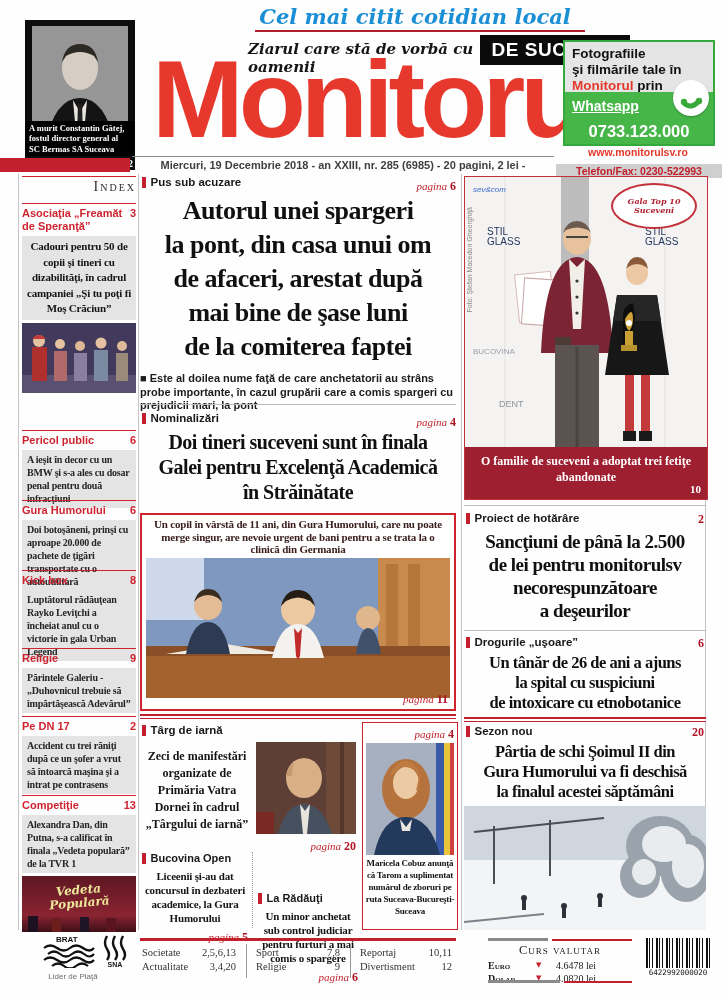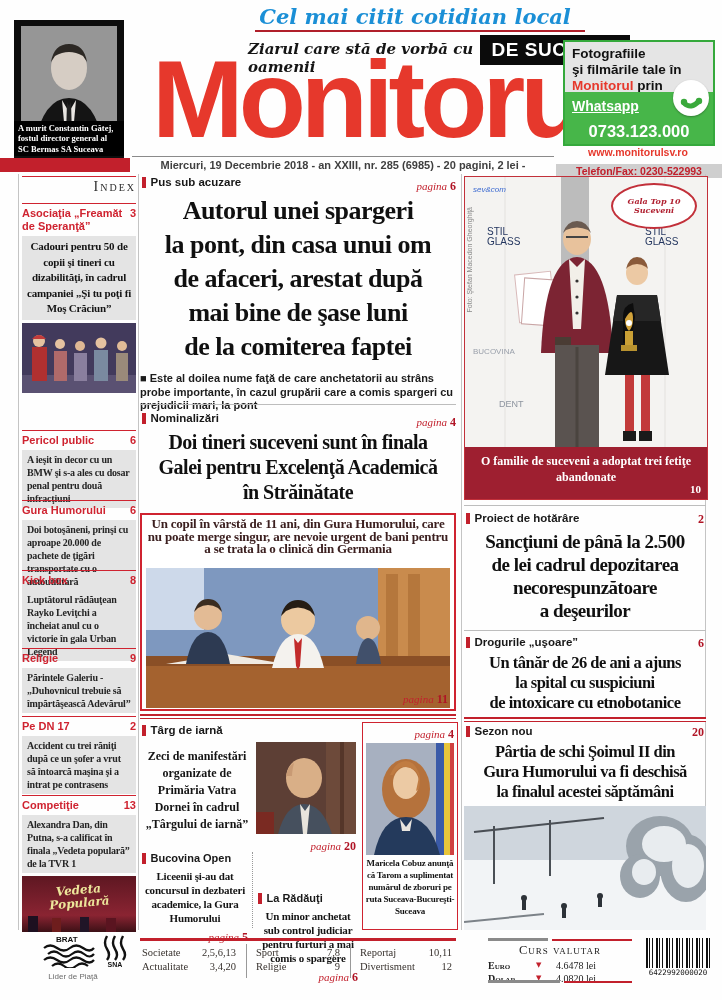--- a/index.html
+++ b/index.html
@@ -92,21 +92,21 @@
 <body>
 
 <div class="page">
 
   <div class="abs tagline" style="left:230px;top:4px;width:370px;">Cel mai citit cotidian local</div>
   <div class="abs redline" style="left:255px;top:30px;width:330px;"></div>
   <div class="abs motto" style="left:248px;top:40px;width:232px;">Ziarul care stă de vorbă cu oamenii</div>
   <div class="abs regionbox" style="left:480px;top:35px;width:150px;height:30px;">DE SUCEAVA</div>
   <div class="abs logo" style="left:150px;top:50px;width:478px;">Monitorul</div>
 
-  <div class="abs obit" style="left:14px;top:20px;width:110px;height:150px;">
+  <div class="abs obit" style="left:25px;top:20px;width:110px;height:150px;">
     <svg class="photo" width="110" height="150" viewBox="0 0 110 150">
       <rect width="110" height="150" fill="#0d0d0d"></rect>
       <rect x="7" y="6" width="96" height="118" fill="#969696"></rect>
       <ellipse cx="55" cy="48" rx="18" ry="22" fill="#d6cdc4"></ellipse>
       <path d="M37 42 q3 -18 18 -18 q15 0 18 18 l-4 -6 q-14 -8 -28 0 z" fill="#2c2824"></path>
       <path d="M20 124 q10 -46 35 -46 q25 0 35 46 z" fill="#141414"></path>
       <path d="M48 80 l7 12 7 -12 -4 44 -6 0 z" fill="#e9e6e2"></path>
       <path d="M53 82 l2 4 2 -4 1 34 -3 6 -3 -6 z" fill="#222"></path>
     </svg>
     <div class="obit-cap">A murit Constantin Gătej, fostul director general al SC Bermas SA Suceava</div>
@@ -264,21 +264,21 @@
       </span>
     <span><span class="pg">pagina</span><span class="pgn">4</span></span>
   </div>
   <div class="abs hl hl2" style="left:140px;top:430px;width:316px;">
     <div>Doi tineri suceveni sunt în finala</div>
     <div>Galei pentru Excelenţă Academică</div>
     <div>în Străinătate</div>
   </div>
 
   <div class="abs redbox" style="left:140px;top:513px;width:312px;height:194px;">
-    <div style="font-weight:bold;font-size:13px;line-height:12.5px;letter-spacing:-.2px;color:#3c2020;text-align:center;padding:3px 4px 12px;">Un copil în vârstă de 11 ani, din Gura Humorului, care nu poate merge singur, are nevoie urgent de bani pentru a se trata la o clinică din Germania</div>
+    <div style="font-weight:bold;font-size:11px;line-height:12.5px;letter-spacing:-.2px;color:#3c2020;text-align:center;padding:3px 4px 2px;">Un copil în vârstă de 11 ani, din Gura Humorului, care nu poate merge singur, are nevoie urgent de bani pentru a se trata la o clinică din Germania</div>
     <svg class="photo" style="margin:0 auto;display:block;" width="304" height="140" viewBox="0 0 304 140">
       <rect width="304" height="140" fill="#7e98bf"></rect>
       <rect x="0" y="0" width="58" height="62" fill="#cdd9ea"></rect>
       <rect x="232" y="0" width="72" height="96" fill="#c98b4d"></rect>
       <rect x="240" y="6" width="12" height="84" fill="#b5773c"></rect>
         <rect x="262" y="6" width="12" height="84" fill="#b5773c"></rect>
       <rect x="0" y="96" width="304" height="44" fill="#a4622f"></rect>
       <rect x="0" y="88" width="304" height="10" fill="#8a4f26"></rect>
       <path d="M20 96 l60 -10 60 10 z" fill="#efeae2"></path>
       <circle cx="62" cy="48" r="14" fill="#e3bb95"></circle>
@@ -412,21 +412,21 @@
   <div class="abs hrule" style="left:464px;top:505px;width:242px;"></div>
   <div class="abs kick" style="left:466px;top:512px;width:238px;">
     <span class="kick-l">
         <span class="bar"></span>
         <span>Proiect de hotărâre</span>
       </span>
     <span class="pgn">2</span>
   </div>
   <div class="abs hl hl3" style="left:464px;top:530px;width:242px;">
     <div>Sancţiuni de până la 2.500</div>
-    <div>de lei cadrul depozitarea</div>
+    <div>de lei pentru monitorulsv</div>
     <div>necorespunzătoare</div>
     <div>a deşeurilor</div>
   </div>
 
   <div class="abs hrule" style="left:464px;top:630px;width:242px;"></div>
   <div class="abs kick" style="left:466px;top:636px;width:238px;">
     <span class="kick-l">
         <span class="bar"></span>
         <span>Drogurile „uşoare”</span>
       </span>

